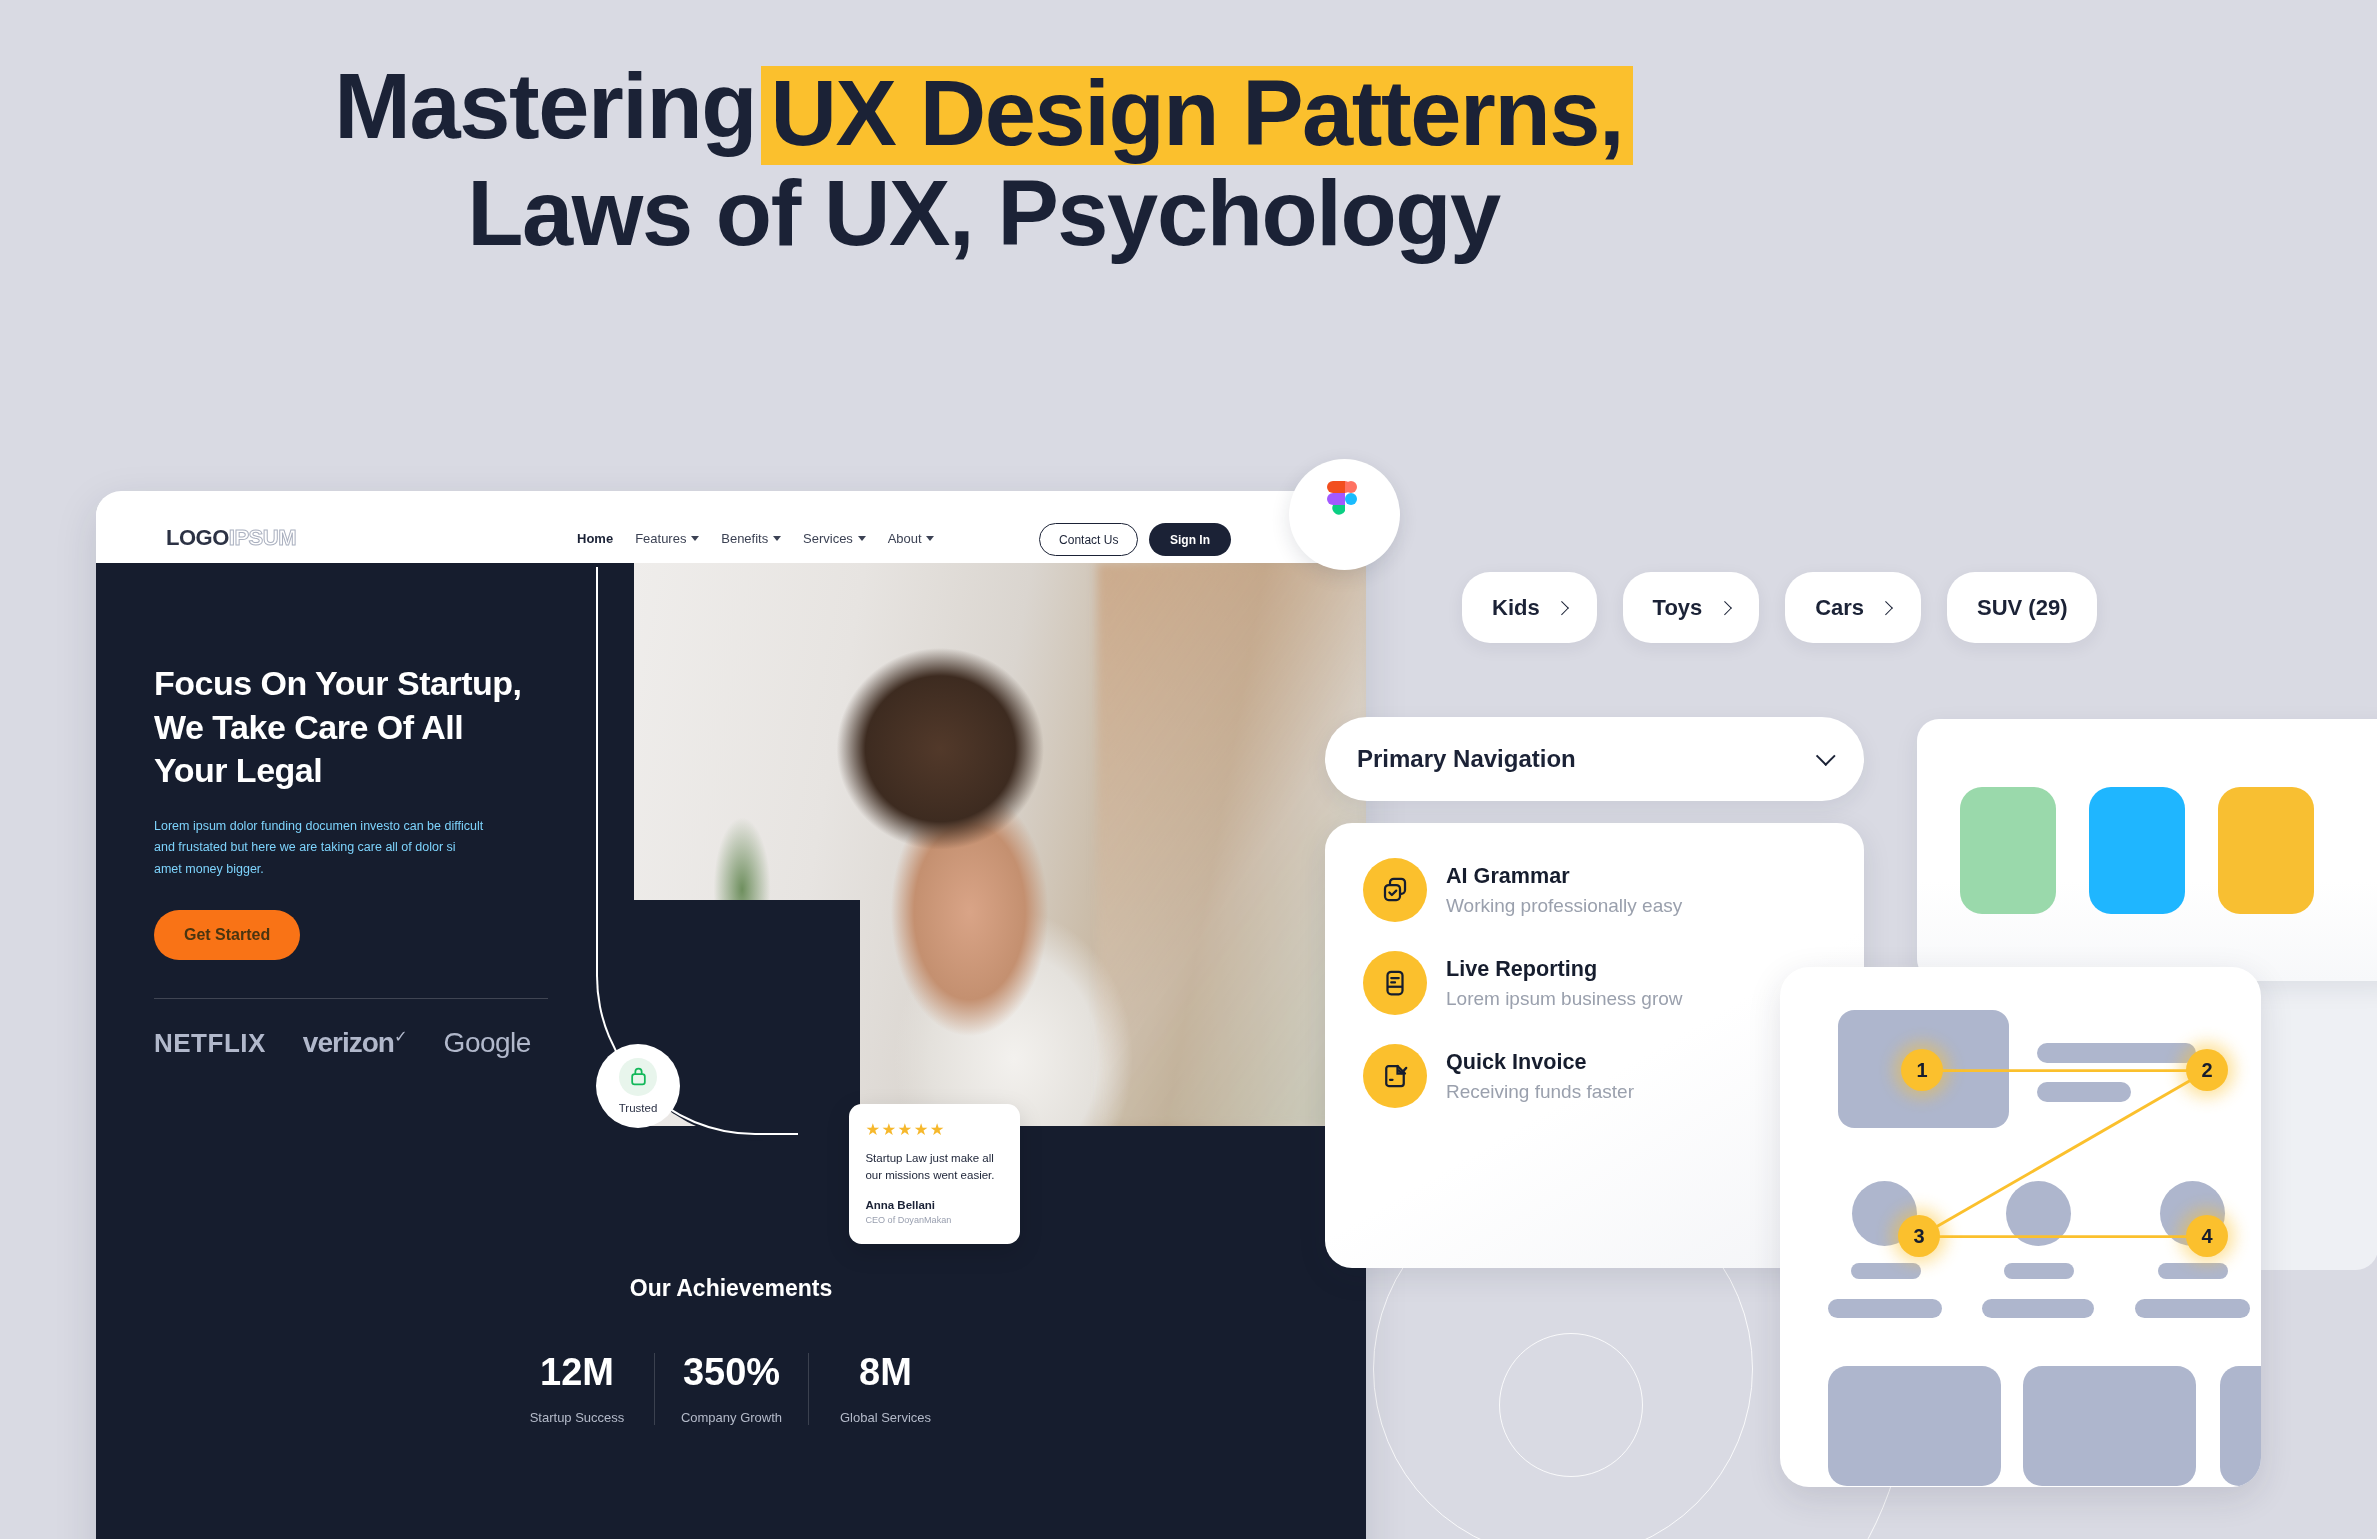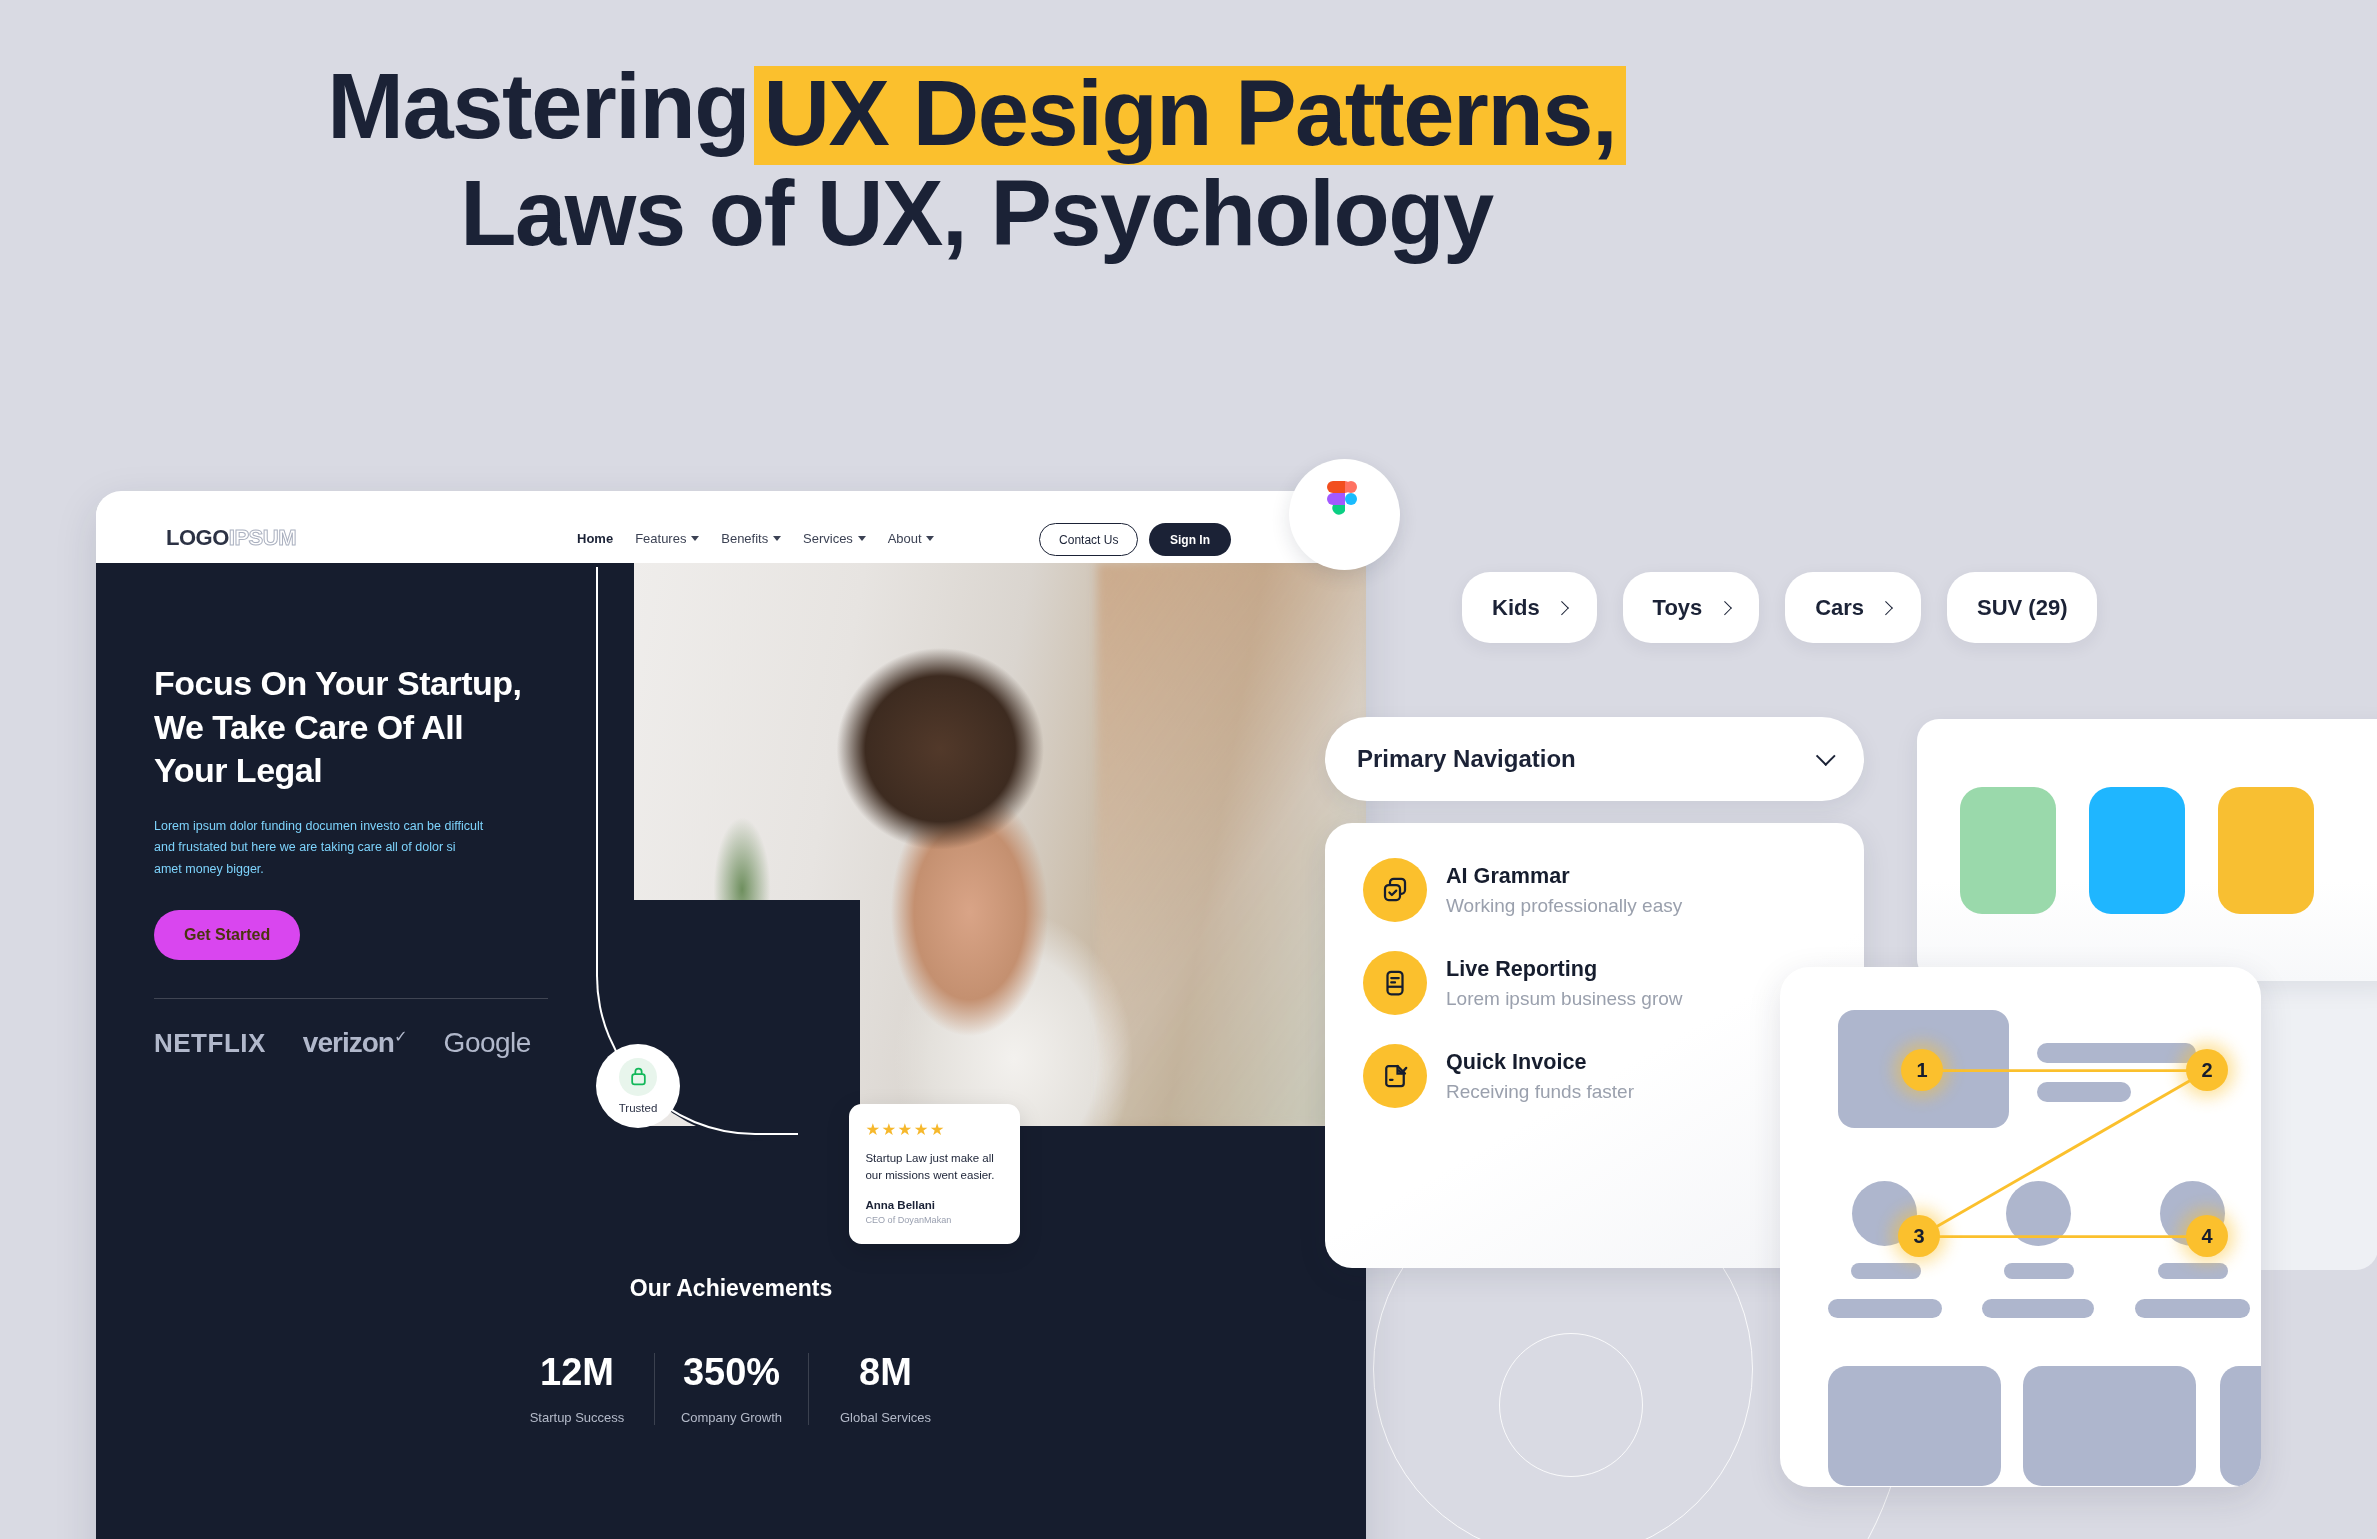--- a/index.html
+++ b/index.html
@@ -6,21 +6,21 @@
   html, body { width: 2377px; height: 1539px; overflow: hidden; }
   body {
     background: #d9dae3;
     font-family: "Liberation Sans", sans-serif;
     position: relative;
   }
 
   
   #headline {
     position: absolute;
-    top: 53px; left: 1px; width: 1951px;
+    top: 53px; left: 8px; width: 1951px;
     text-align: center;
     z-index: 40;
   }
   .hl-line {
     font-size: 92px;
     line-height: 1.16;
     font-weight: 700;
     letter-spacing: -1.4px;
     color: #1b2236;
     white-space: nowrap;
@@ -163,21 +163,21 @@
     font-size: 34px; font-weight: 700; line-height: 1.28;
     color: #ffffff; letter-spacing: -0.5px;
   }
   #herosub {
     margin-top: 23px; font-size: 12.5px; line-height: 1.75;
     color: #7dd3fc; width: 332px;
   }
   #cta {
     margin-top: 29px;
     display: inline-block;
-    background: #d946ef; color: #4a3510;
+    background: #f97316; color: #4a3510;
     border: none; border-radius: 29px;
     padding: 16px 30px; font-size: 16px; font-weight: 700;
     cursor: pointer;
   }
   #divider {
     margin-top: 38px; width: 394px; height: 1px;
     background: rgba(255,255,255,0.18);
   }
   #brands {
     margin-top: 28px; display: flex; align-items: center; gap: 37px;

